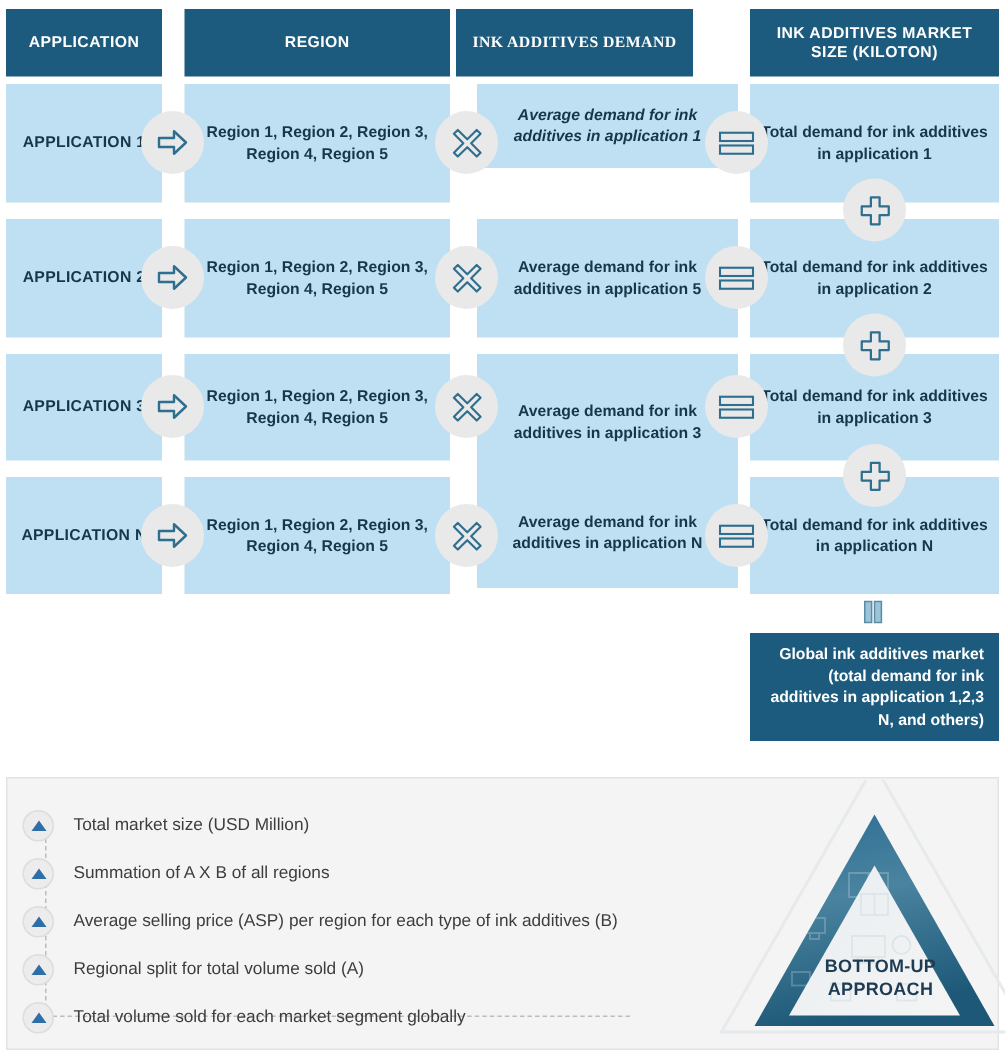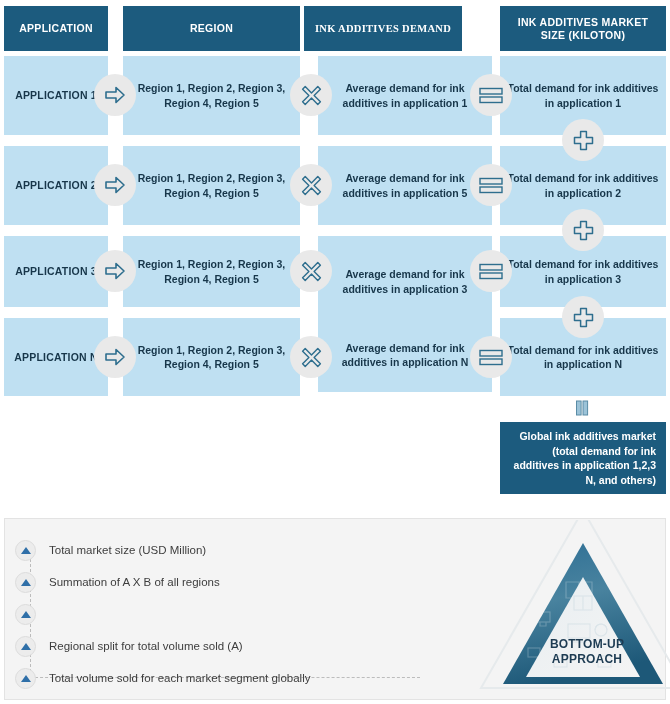--- a/index.html
+++ b/index.html
@@ -125,21 +125,21 @@
 </head>
 <body>
 
 <div class="hdr" style="left:4px;top:6px;width:104px;height:45px;">APPLICATION</div>
 <div class="hdr" style="left:123px;top:6px;width:177px;height:45px;">REGION</div>
 <div class="hdr" style="left:304px;top:6px;width:158px;height:45px;font-family:Liberation Serif, serif;">INK ADDITIVES DEMAND</div>
 <div class="hdr" style="left:500px;top:6px;width:166px;height:45px;">INK ADDITIVES MARKET SIZE (KILOTON)</div>
 
 <div class="cell app" style="left:4px;top:56px;width:104px;height:79px;">APPLICATION 1</div>
 <div class="cell" style="left:123px;top:56px;width:177px;height:79px;">Region 1, Region 2, Region 3, Region 4, Region 5</div>
-<div class="cell" style="left:318px;top:56px;width:174px;height:79px;">Average demand for ink additives in application 1</div>
+<div class="cell" style="left:318px;top:56px;width:174px;height:56px;font-style:italic;">Average demand for ink additives in application 1</div>
 <div class="cell" style="left:500px;top:56px;width:166px;height:79px;">Total demand for ink additives in application 1</div>
 
 <div class="cell app" style="left:4px;top:146px;width:104px;height:79px;">APPLICATION 2</div>
 <div class="cell" style="left:123px;top:146px;width:177px;height:79px;">Region 1, Region 2, Region 3, Region 4, Region 5</div>
 <div class="cell" style="left:318px;top:146px;width:174px;height:79px;">Average demand for ink additives in application 5</div>
 <div class="cell" style="left:500px;top:146px;width:166px;height:79px;">Total demand for ink additives in application 2</div>
 
 <div class="cell app" style="left:4px;top:236px;width:104px;height:71px;">APPLICATION 3</div>
 <div class="cell" style="left:123px;top:236px;width:177px;height:71px;">Region 1, Region 2, Region 3, Region 4, Region 5</div>
 <div class="cell" style="left:318px;top:236px;width:174px;height:91px;">Average demand for ink additives in application 3</div>
@@ -255,20 +255,21 @@
   <div class="lrow" style="top:20px;">
     <span class="lbullet">
         <span class="ltri"></span>
       </span>
     <span class="ltext">Total market size (USD Million)</span>
   </div>
   <div class="lrow" style="top:84px;">
     <span class="lbullet">
         <span class="ltri"></span>
       </span>
+    <span class="ltext">Average selling price (ASP) per region for each type of ink additives (B)</span>
   </div>
   <div class="lrow" style="top:148px;">
     <span class="lbullet">
         <span class="ltri"></span>
       </span>
     <span class="ltext">Total volume sold for each market segment globally</span>
   </div>
   <div class="lrow" style="top:116px;">
     <span class="lbullet">
         <span class="ltri"></span>

